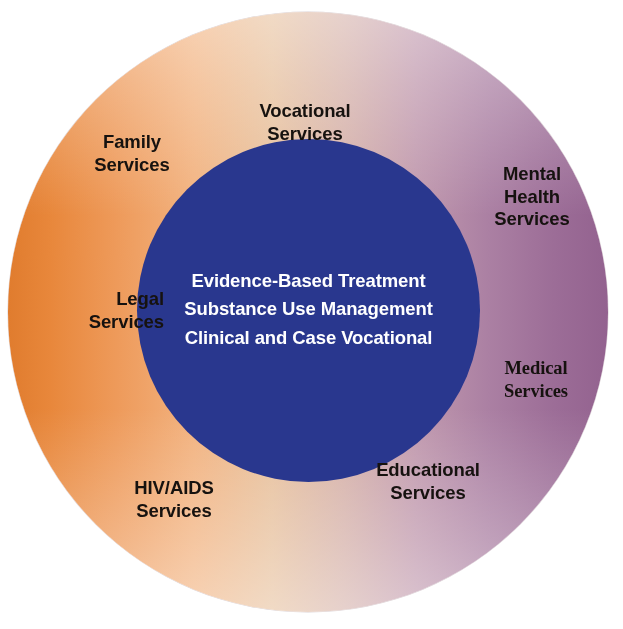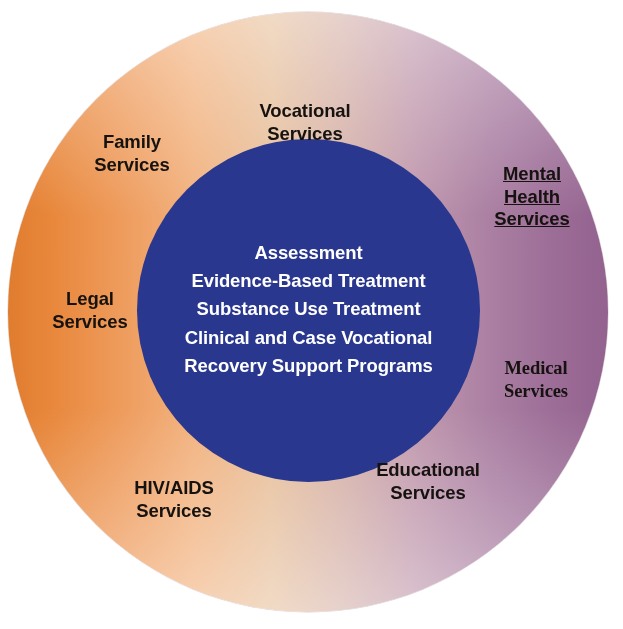--- a/index.html
+++ b/index.html
@@ -88,39 +88,37 @@
     font-weight: bold;
     font-size: 18.5px;
     line-height: 1.22;
     text-align: center;
     white-space: pre-line;
     letter-spacing: -0.1px;
   }
 
   .lbl-vocational      { left: 205px; top: 68px;  width: 200px; margin-top: 32px; }
   .lbl-family          { left: 48px;  top: 131px; width: 168px; }
-  .lbl-mental-health   { left: 456px; top: 163px; width: 152px; text-decoration: underline; }
-  .lbl-legal           { left: 16px;  top: 288px; width: 148px; }
+  .lbl-mental-health   { left: 456px; top: 163px; width: 152px; }
+  .lbl-legal           { left: 16px;  top: 288px; width: 148px; text-align: right; }
   .lbl-medical         { left: 460px; top: 357px; width: 152px; font-family: Liberation Serif, serif; }
   .lbl-hivaids         { left: 86px;  top: 477px; width: 176px; }
   .lbl-educational     { left: 333px; top: 459px; width: 190px; }
 </style>
 </head>
 <body>
 
 <div id="diagram-root">
 
   <div class="outer-circle"></div>
 
   <div class="inner-circle">
-    <div class="core-line">Assessment</div>
     <div class="core-line">Evidence-Based Treatment</div>
-    <div class="core-line">Substance Use Treatment</div>
+    <div class="core-line">Substance Use Management</div>
     <div class="core-line">Clinical and Case Vocational</div>
-    <div class="core-line">Recovery Support Programs</div>
   </div>
 
   <div class="ring-label lbl-vocational">Vocational
 Services</div>
 
   <div class="ring-label lbl-family">Family
 Services</div>
 
   <div class="ring-label lbl-mental-health">Mental
 Health

